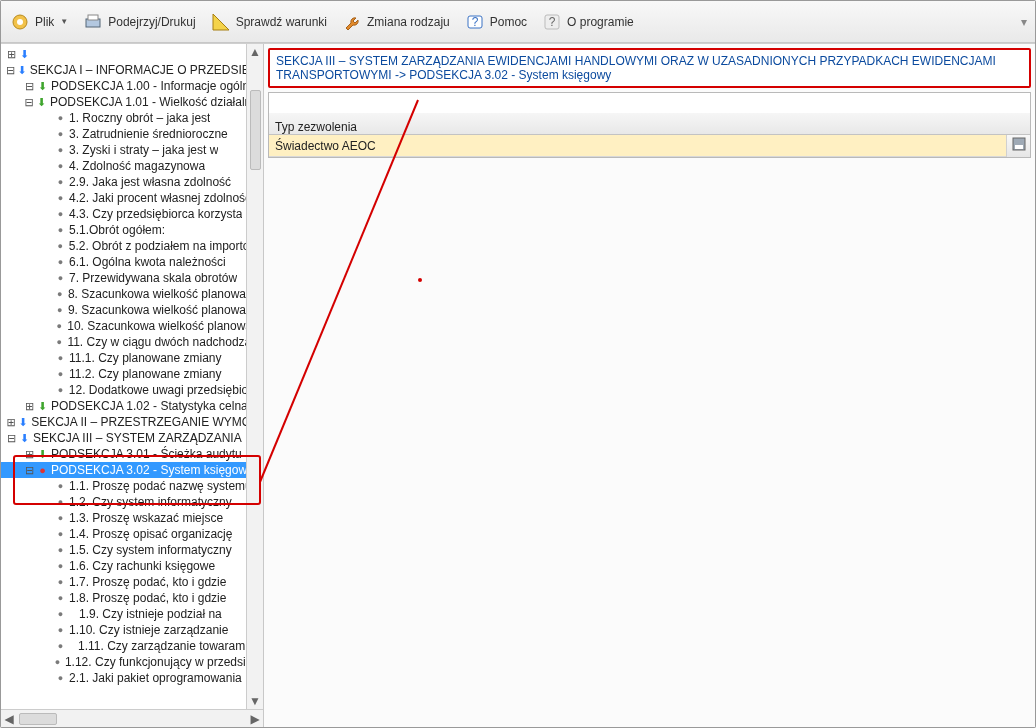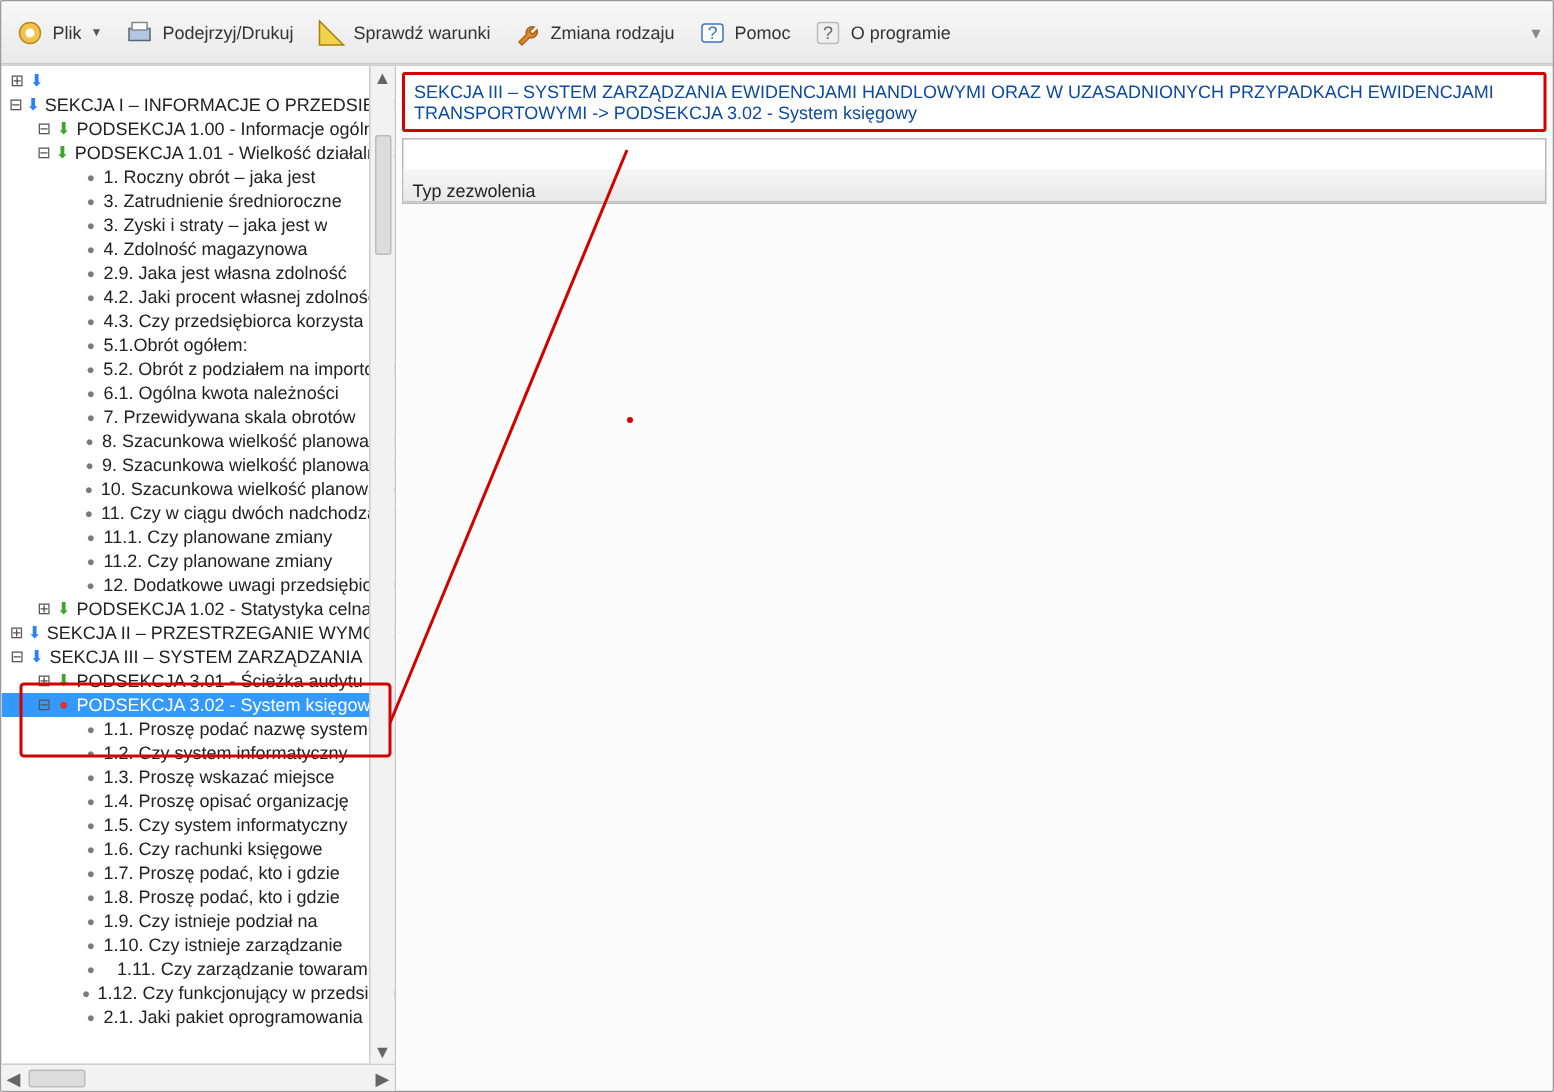--- a/index.html
+++ b/index.html
@@ -278,21 +278,21 @@
               <span class="lbl" style="margin-left: 2px;">1.7. Proszę podać, kto i gdzie</span>
             </div>
             <div class="tree-row" style="padding-left: 40px;">
               <span class="exp"></span>
               <span class="exp bullet">●</span>
               <span class="lbl" style="margin-left: 2px;">1.8. Proszę podać, kto i gdzie</span>
             </div>
             <div class="tree-row" style="padding-left: 40px;">
               <span class="exp"></span>
               <span class="exp bullet">●</span>
-              <span class="lbl" style="margin-left: 2px;">1.9. Czy istnieje podział na</span>
+              <span class="lbl" style="margin-left: 12px;">1.9. Czy istnieje podział na</span>
             </div>
             <div class="tree-row" style="padding-left: 40px;">
               <span class="exp"></span>
               <span class="exp bullet">●</span>
               <span class="lbl" style="margin-left: 2px;">1.10. Czy istnieje zarządzanie</span>
             </div>
             <div class="tree-row" style="padding-left: 40px;">
               <span class="exp"></span>
               <span class="exp bullet">●</span>
               <span class="lbl" style="margin-left: 11px;">1.11. Czy zarządzanie towarami</span>
@@ -322,20 +322,29 @@
         <div class="arrow">▶</div>
       </div>
     </div>
 
     <div class="main-pane">
       <div class="breadcrumb">SEKCJA III – SYSTEM ZARZĄDZANIA EWIDENCJAMI HANDLOWYMI ORAZ W UZASADNIONYCH PRZYPADKACH EWIDENCJAMI TRANSPORTOWYMI -&gt; PODSEKCJA 3.02 - System księgowy</div>
       <div class="grid">
         <div class="grid-header">
           <span>Typ zezwolenia</span>
         </div>
+        <div class="grid-row">
+          <div class="grid-cell">Świadectwo AEOC</div>
+          <div class="grid-btn">
+            <span><svg width="14" height="14">
+                  <rect x="1" y="1" width="12" height="12" fill="#9faab6" stroke="#666"></rect>
+                  <rect x="3" y="8" width="8" height="4" fill="#fff"></rect>
+                </svg></span>
+          </div>
+        </div>
       </div>
     </div>
   </div>
 </div>
 
 <div class="red-box1" style="left:13px; top:455px; width:248px; height:50px;"></div>
 
 <svg class="annot-line" style="left:0;top:0;" width="1036" height="728">
   <line x1="260" y1="482" x2="418" y2="100" stroke="#d40000" stroke-width="2"></line>
   <circle cx="420" cy="280" r="2" fill="#d40000"></circle>

